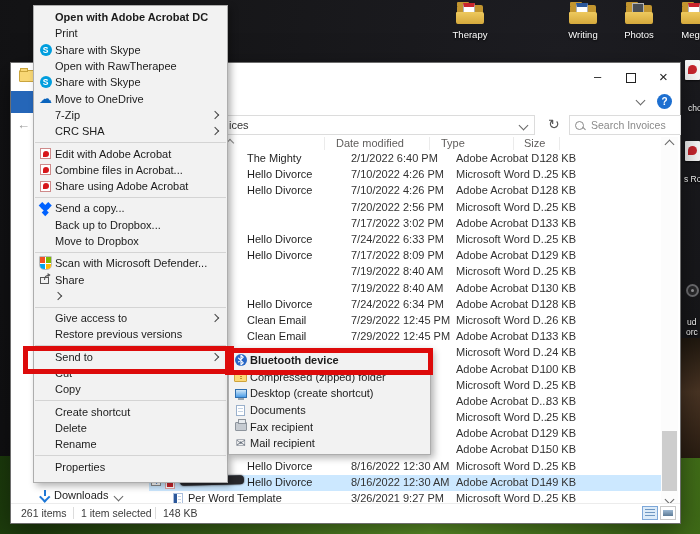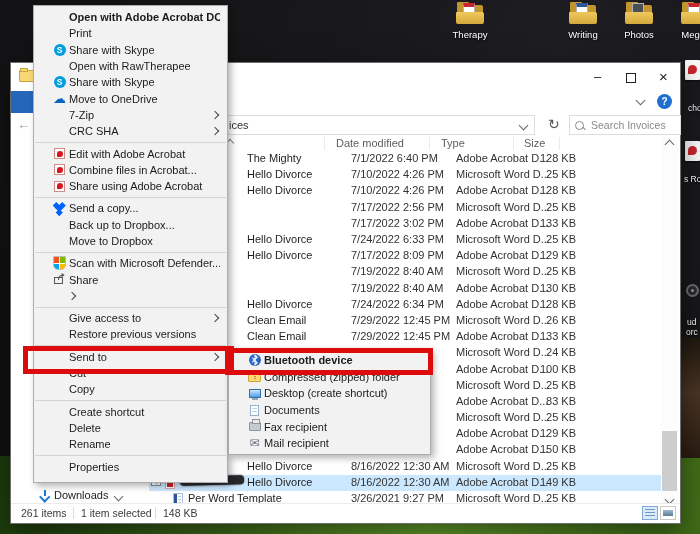--- a/index.html
+++ b/index.html
@@ -97,21 +97,21 @@
   .vb-details{right:22px;border:1px solid #7da7d9;background:#dcebf9;}
   .vb-details::after{content:"";position:absolute;left:2px;right:2px;top:2px;bottom:2px;
      background:repeating-linear-gradient(#6f97c2 0 1px,transparent 1px 3px);}
   .vb-thumbs{right:4px;border:1px solid #c8c8c8;background:#fff;}
   .vb-thumbs::after{content:"";position:absolute;left:2px;right:2px;top:3px;bottom:3px;background:linear-gradient(#9db8d2,#5e7b96);}
   
   .cmenu{position:absolute;left:33px;top:5px;width:195px;height:478px;background:#f2f2f2;
      border:1px solid #adadad;box-sizing:border-box;box-shadow:3px 3px 7px rgba(0,0,0,.3);z-index:20;padding-top:3px;}
   .submenu{position:absolute;left:228px;top:348px;width:203px;height:107px;background:#f2f2f2;
      border:1px solid #adadad;box-sizing:border-box;box-shadow:3px 3px 7px rgba(0,0,0,.3);z-index:21;padding-top:3px;}
-  .menu-item{display:flex;align-items:center;height:16.3px;padding:0 7px 0 16px;font-size:11px;color:#1b1b1b;}
+  .menu-item{display:flex;align-items:center;height:16.3px;padding:0 7px 0 2px;font-size:11px;color:#1b1b1b;}
   .submenu .menu-item{height:16.6px;}
   .menu-item.bold{font-weight:bold;}
   .menu-item.bt-bold{font-weight:600;}
   .mi-icon{width:19px;flex:none;display:flex;justify-content:center;align-items:center;}
   .mi-label{flex:1;white-space:nowrap;overflow:hidden;}
   .mi-arrow{width:5px;height:5px;border-right:1.3px solid #444;border-bottom:1.3px solid #444;transform:rotate(-45deg);flex:none;margin-right:2px;}
   .menu-sep{height:1px;background:#d4d4d4;margin:2.5px 1px;}
   
   .ic{position:relative;display:inline-block;}
   .ic-skype{width:12px;height:12px;border-radius:50%;background:#009ede;color:#fff;font-size:8.5px;font-weight:bold;text-align:center;line-height:12px;}
@@ -251,39 +251,39 @@
     <span class="sep" style="left:418px;"></span>
     <span class="hcol" style="left:430px;">Type</span>
     <span class="sep" style="left:502px;"></span>
     <span class="hcol" style="left:513px;">Size</span>
     <span class="sep" style="left:548px;"></span>
   </div>
 
   <div class="flist" id="file-list">
       <div class="frow" style="top: 0px;">
         <span class="f-name">The Mighty</span>
-        <span class="f-date">7/1/2022 6:40 PM</span>
+        <span class="f-date">2/1/2022 6:40 PM</span>
         <span class="f-type">Adobe Acrobat D...</span>
         <span class="f-size">128 KB</span>
       </div>
       <div class="frow" style="top: 16.2px;">
         <span class="f-name">Hello Divorce</span>
         <span class="f-date">7/10/2022 4:26 PM</span>
         <span class="f-type">Microsoft Word D...</span>
         <span class="f-size">25 KB</span>
       </div>
       <div class="frow" style="top: 32.4px;">
         <span class="f-name">Hello Divorce</span>
         <span class="f-date">7/10/2022 4:26 PM</span>
         <span class="f-type">Adobe Acrobat D...</span>
         <span class="f-size">128 KB</span>
       </div>
       <div class="frow" style="top: 48.6px;">
         <span class="f-name"></span>
-        <span class="f-date">7/17/2022 2:56 PM</span>
+        <span class="f-date">7/20/2022 2:56 PM</span>
         <span class="f-type">Microsoft Word D...</span>
         <span class="f-size">25 KB</span>
       </div>
       <div class="frow" style="top: 64.8px;">
         <span class="f-name"></span>
         <span class="f-date">7/17/2022 3:02 PM</span>
         <span class="f-type">Adobe Acrobat D...</span>
         <span class="f-size">133 KB</span>
       </div>
       <div class="frow" style="top: 81px;">

